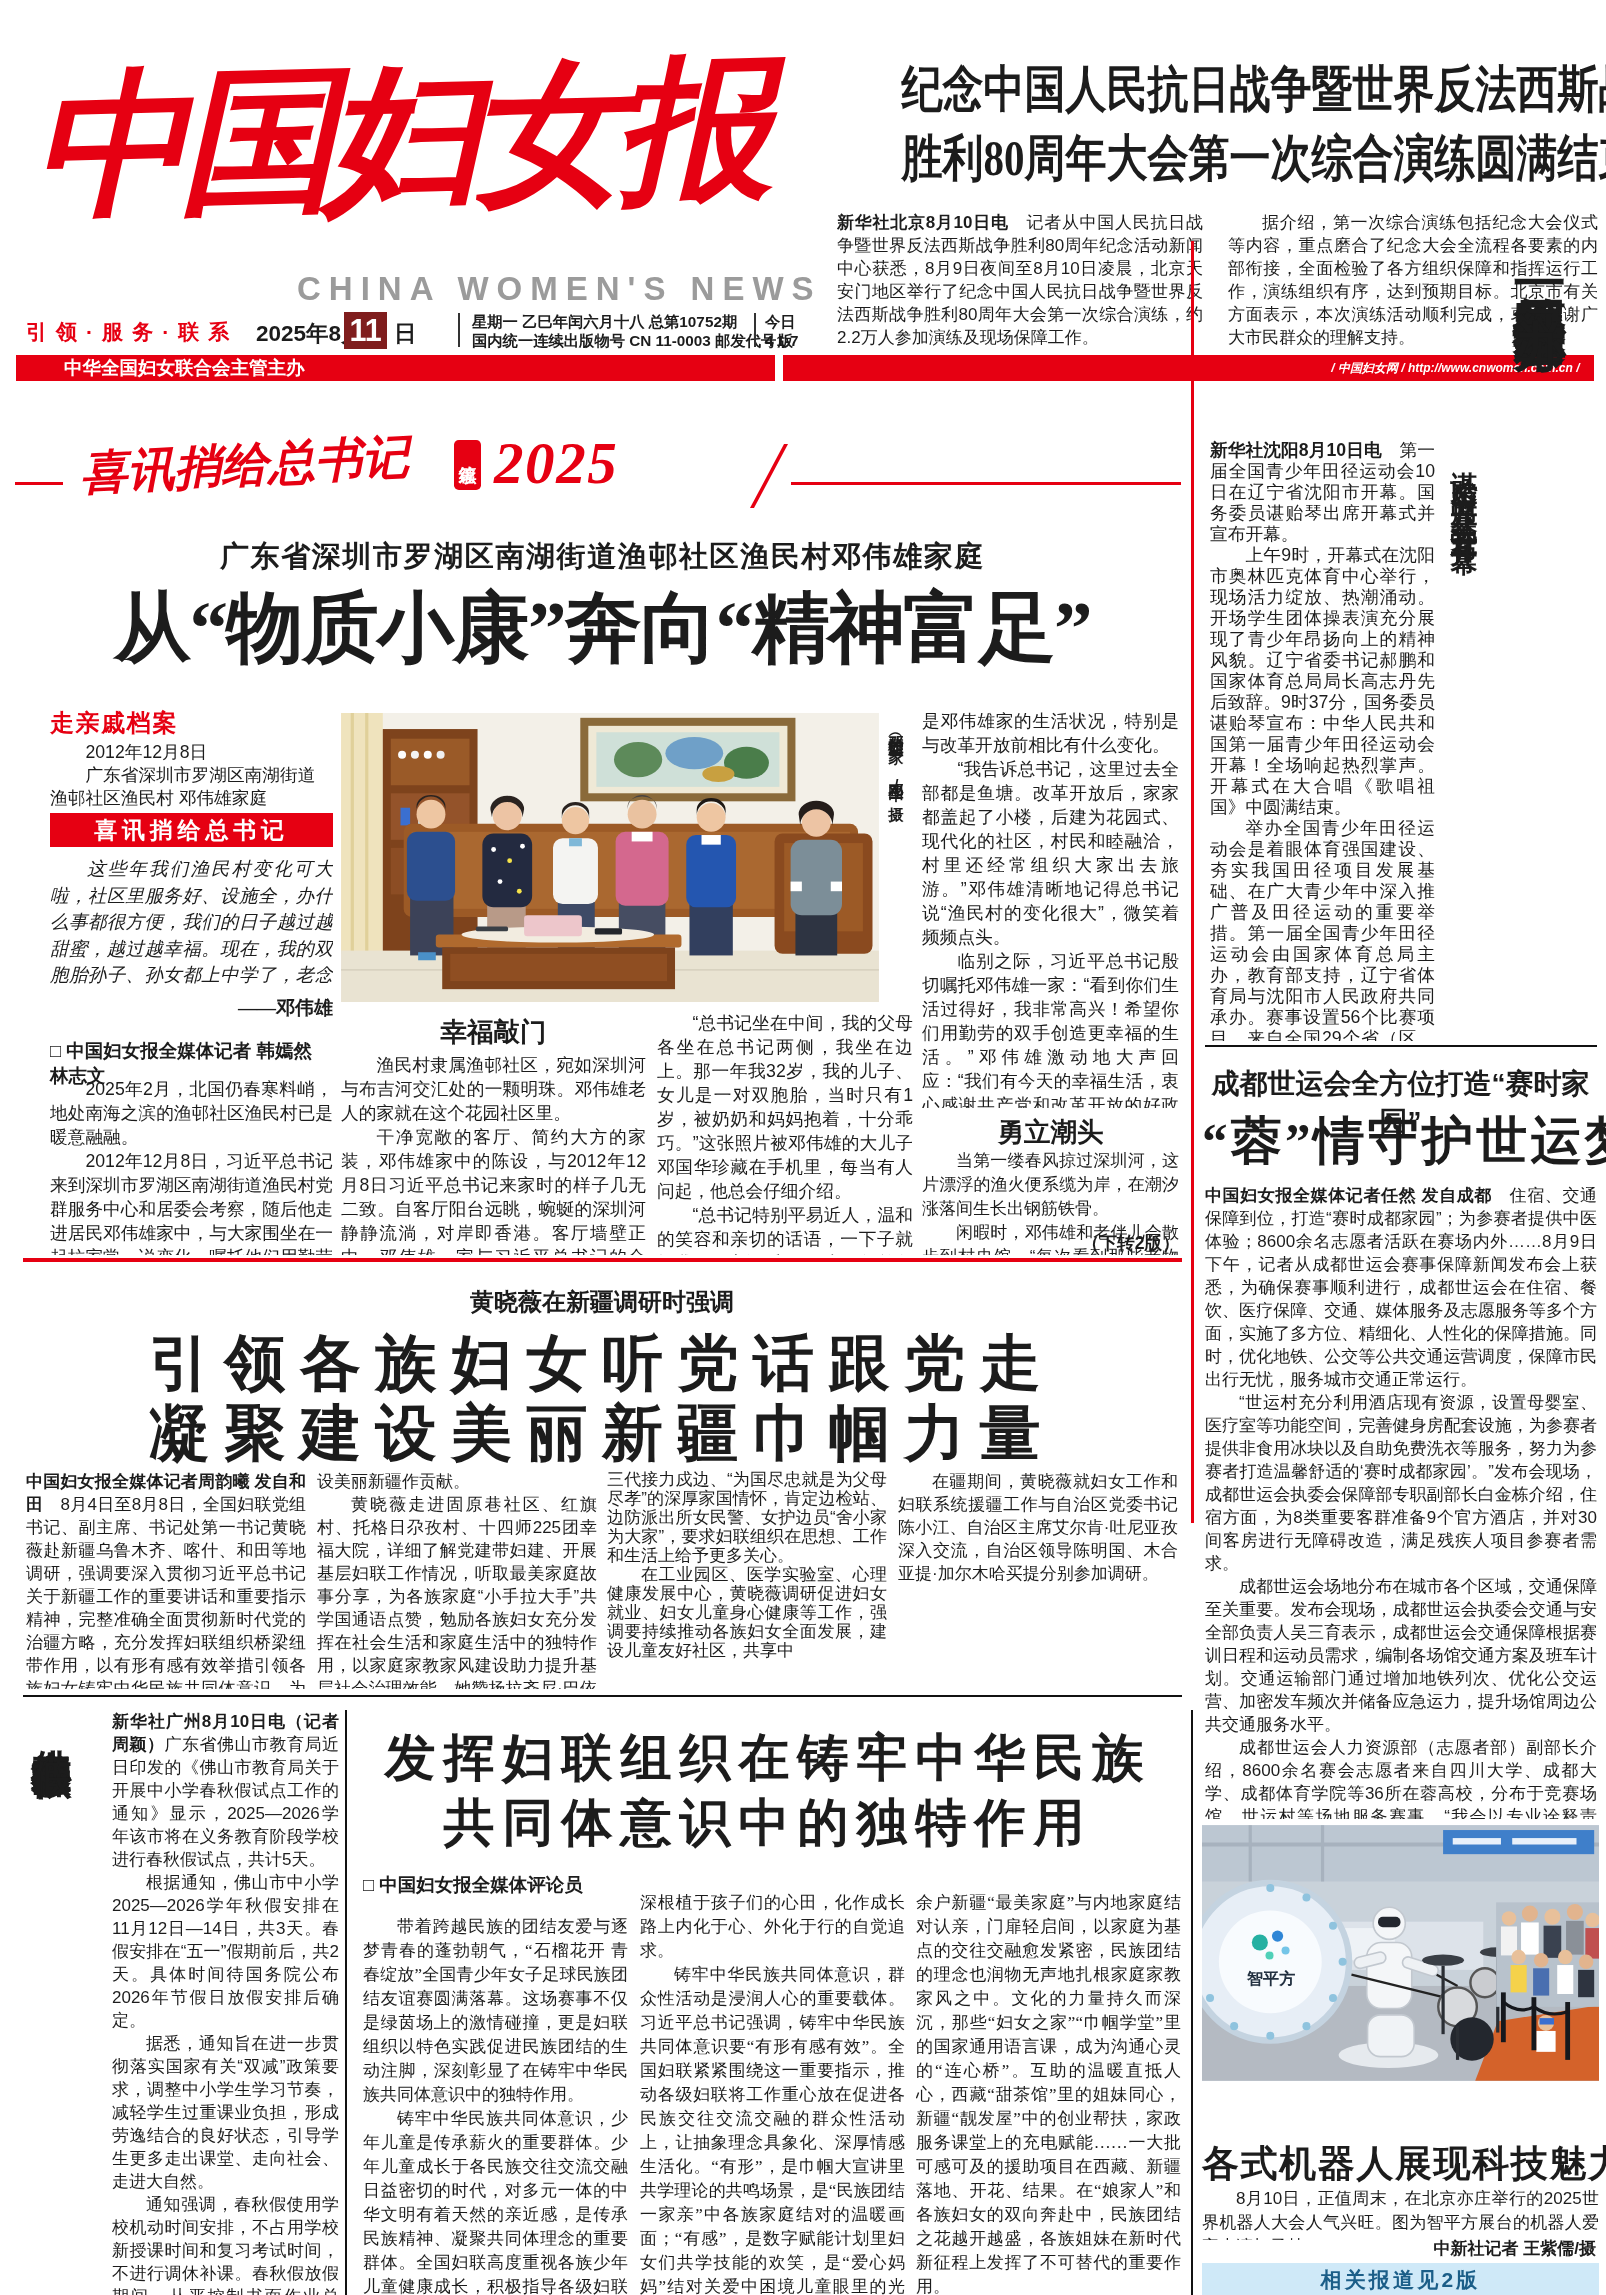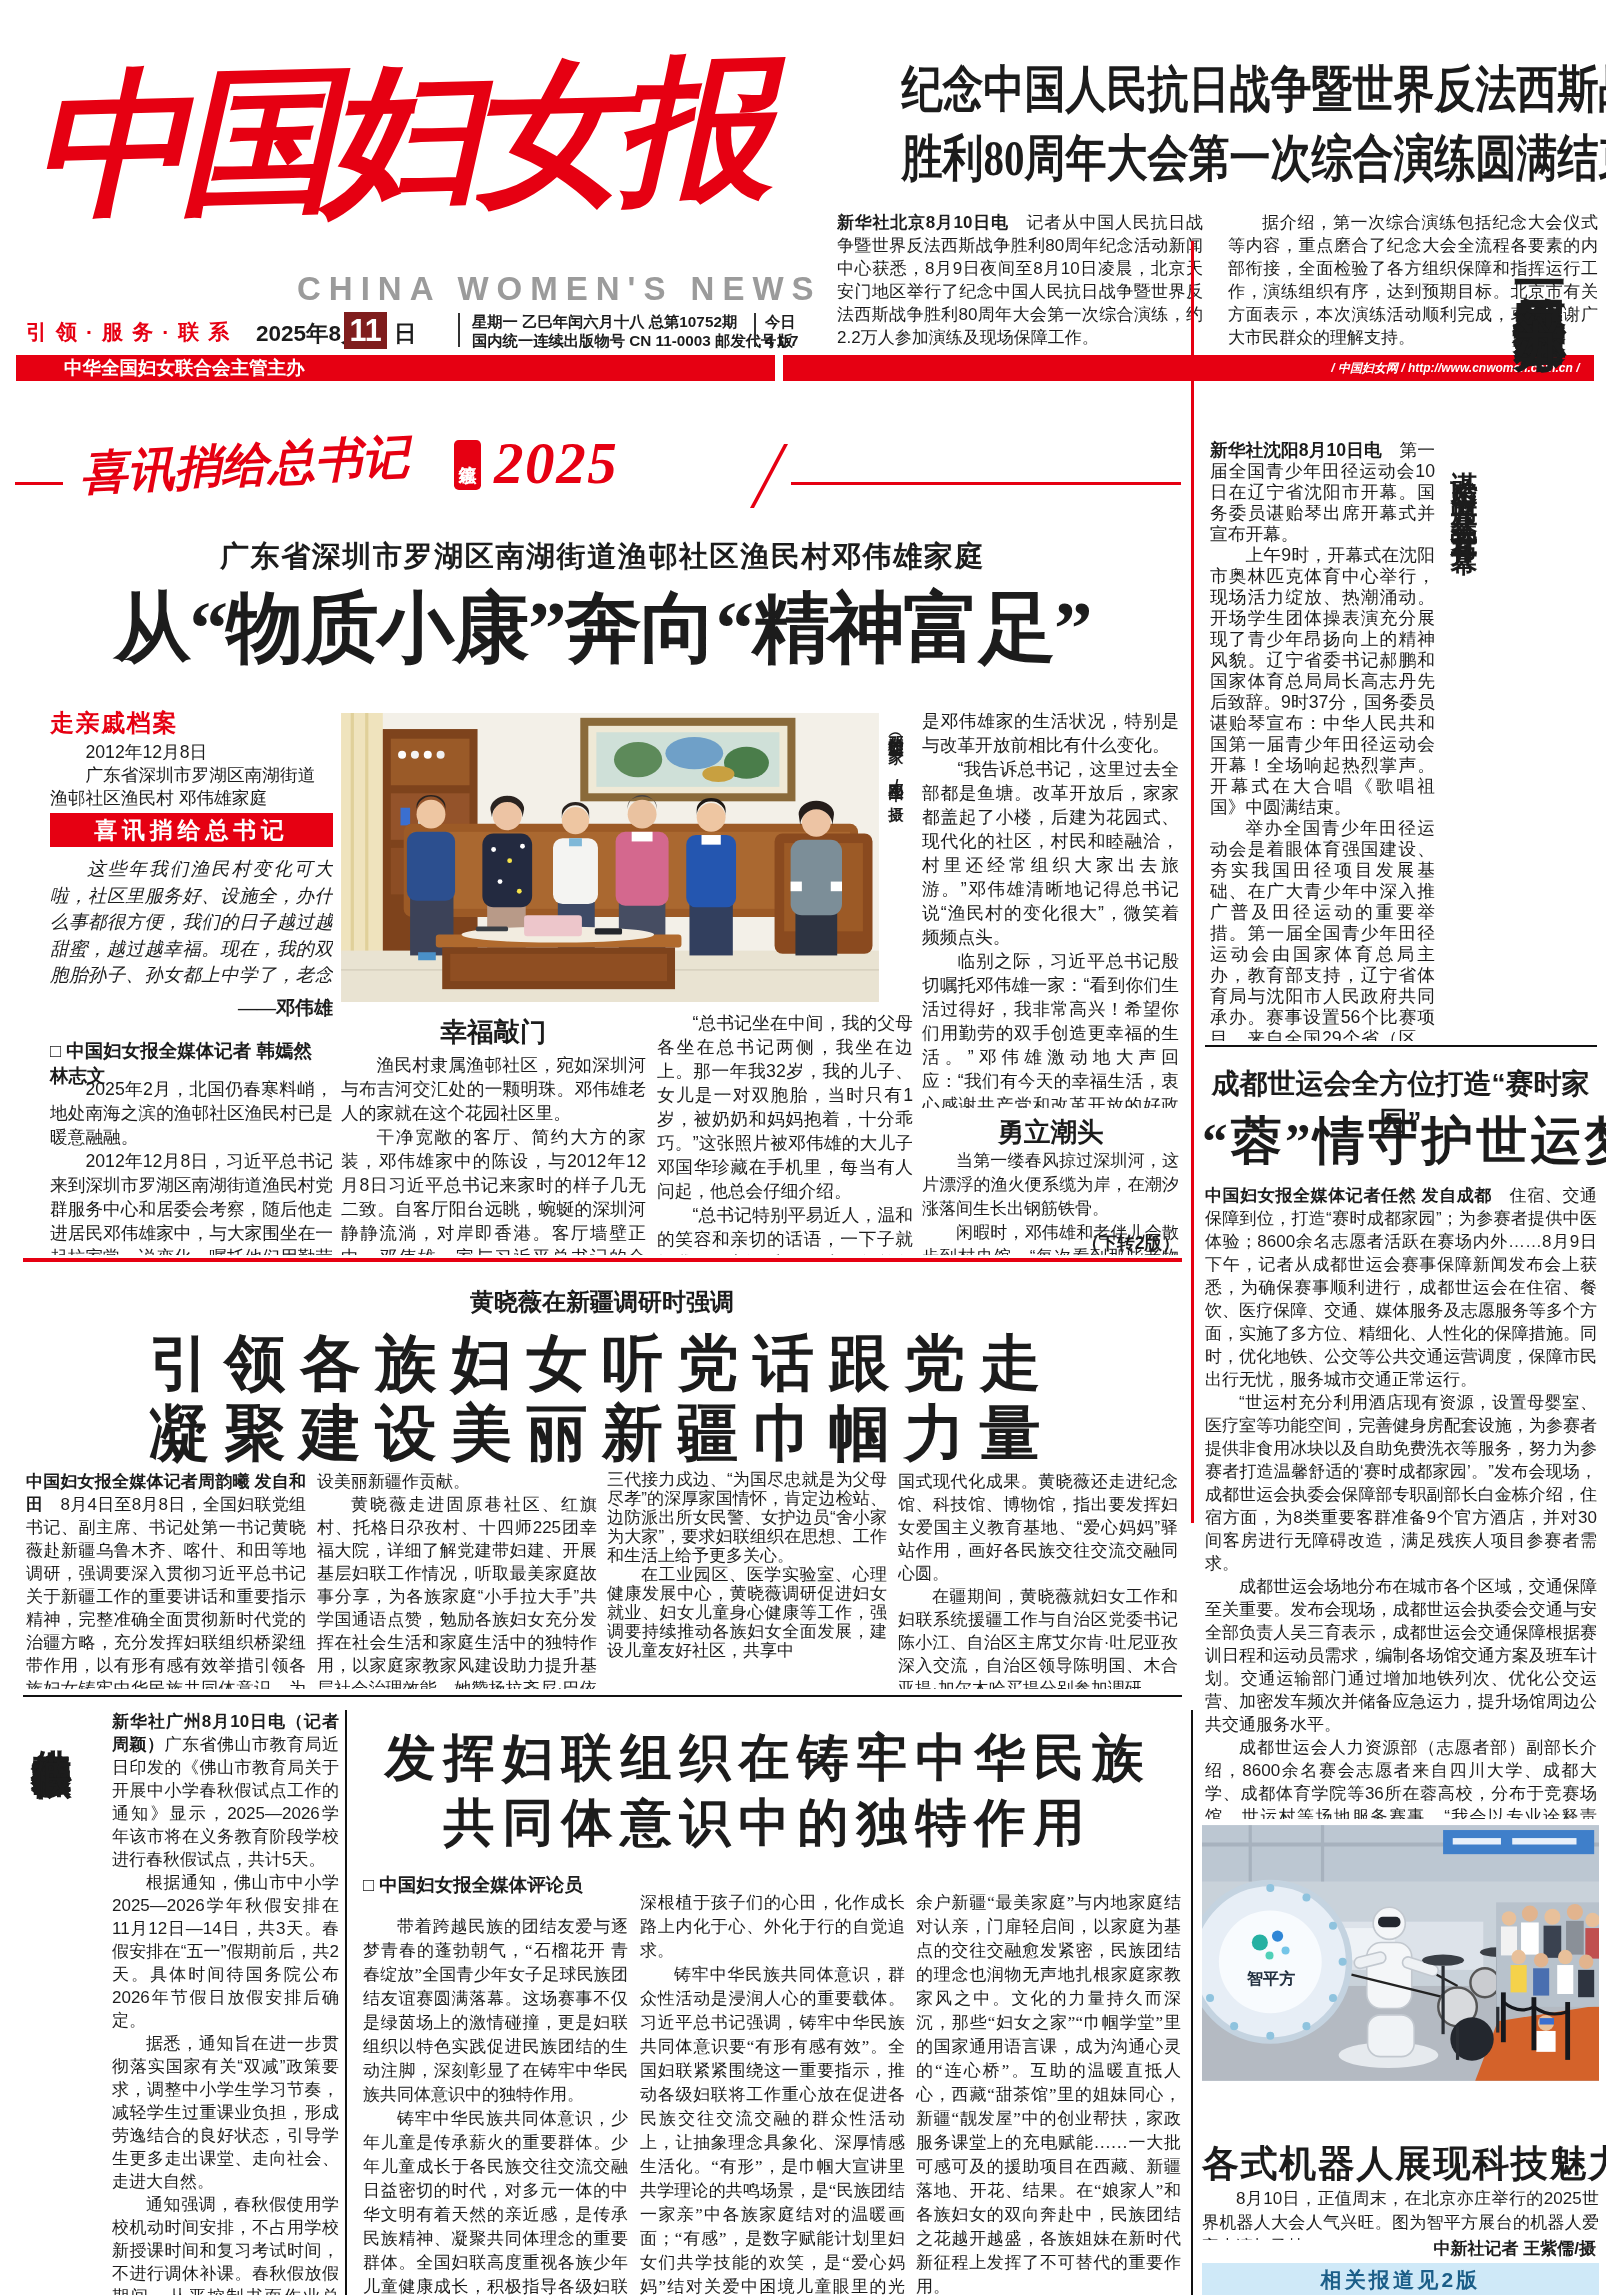--- a/index.html
+++ b/index.html
@@ -319,21 +319,20 @@
   </div>
   <div class="abs col just" style="left:317px;top:1470px;width:280px;height:219px;font-size:17px;line-height:23px;">
     <p class="nond">设美丽新疆作贡献。</p>
     <p>黄晓薇走进固原巷社区、红旗村、托格日尕孜村、十四师225团幸福大院，详细了解党建带妇建、开展基层妇联工作情况，听取最美家庭故事分享，为各族家庭“小手拉大手”共学国通语点赞，勉励各族妇女充分发挥在社会生活和家庭生活中的独特作用，以家庭家教家风建设助力提升基层社会治理效能。她赞扬拉齐尼·巴依卡一家</p>
   </div>
   <div class="abs col just" style="left:607px;top:1470px;width:280px;height:219px;font-size:17px;line-height:19px;">
     <p class="nond">三代接力戍边、“为国尽忠就是为父母尽孝”的深厚家国情怀，肯定边检站、边防派出所女民警、女护边员“舍小家为大家”，要求妇联组织在思想、工作和生活上给予更多关心。</p>
     <p>在工业园区、医学实验室、心理健康发展中心，黄晓薇调研促进妇女就业、妇女儿童身心健康等工作，强调要持续推动各族妇女全面发展，建设儿童友好社区，共享中</p>
   </div>
   <div class="abs col just" style="left:898px;top:1470px;width:280px;height:219px;font-size:17px;line-height:23px;">
-    <p class="nond">国式现代化成果。黄晓薇还走进纪念馆、科技馆、博物馆，指出要发挥妇女爱国主义教育基地、“爱心妈妈”驿站作用，画好各民族交往交流交融同心圆。</p>
     <p>在疆期间，黄晓薇就妇女工作和妇联系统援疆工作与自治区党委书记陈小江、自治区主席艾尔肯·吐尼亚孜深入交流，自治区领导陈明国、木合亚提·加尔木哈买提分别参加调研。</p>
   </div>
 
   <div class="abs hline" style="left:22.5px;top:1695px;width:1159px;height:2.4px;"></div>
   <div class="abs hline" style="left:345px;top:1710px;width:1.6px;height:586px;"></div>
   <div class="abs hline" style="left:1191px;top:1710px;width:1.6px;height:586px;"></div>
 
   <div class="abs vtext serif" style="left:24px;top:1718px;height:578px;font-size:40px;font-weight:900;letter-spacing:0.8px;">佛山中小学生将拥有五天春秋假</div>
   <div class="abs col just" style="left:112px;top:1710px;width:227px;height:587px;font-size:17px;line-height:23px;">
     <p class="nond"><span class="lead">新华社广州8月10日电（记者周颖）</span><span>广东省佛山市教育局近日印发的《佛山市教育局关于开展中小学春秋假试点工作的通知》显示，2025—2026学年该市将在义务教育阶段学校进行春秋假试点，共计5天。</span></p>

